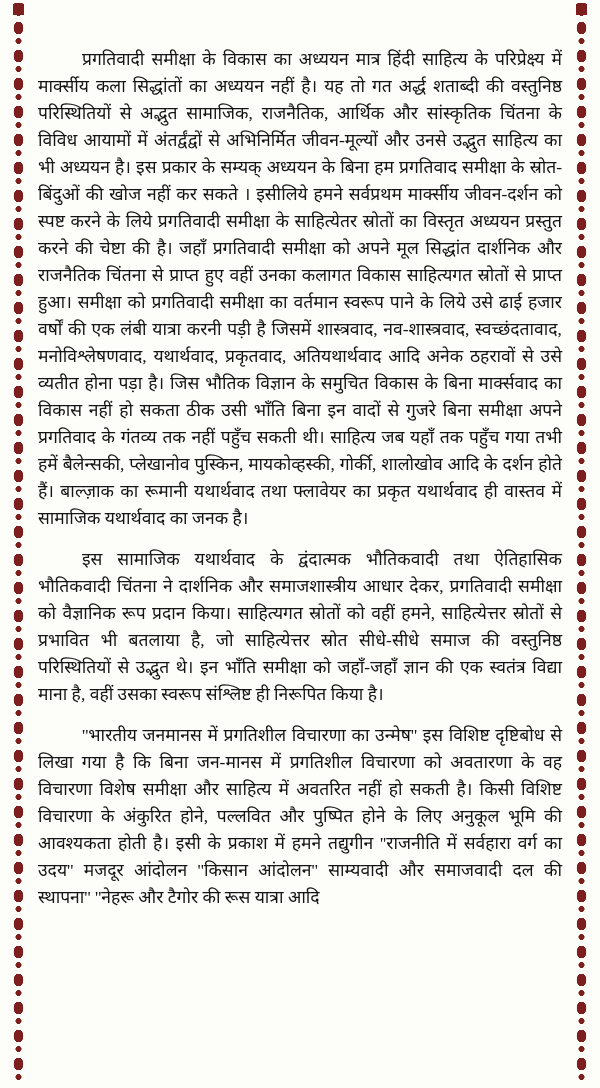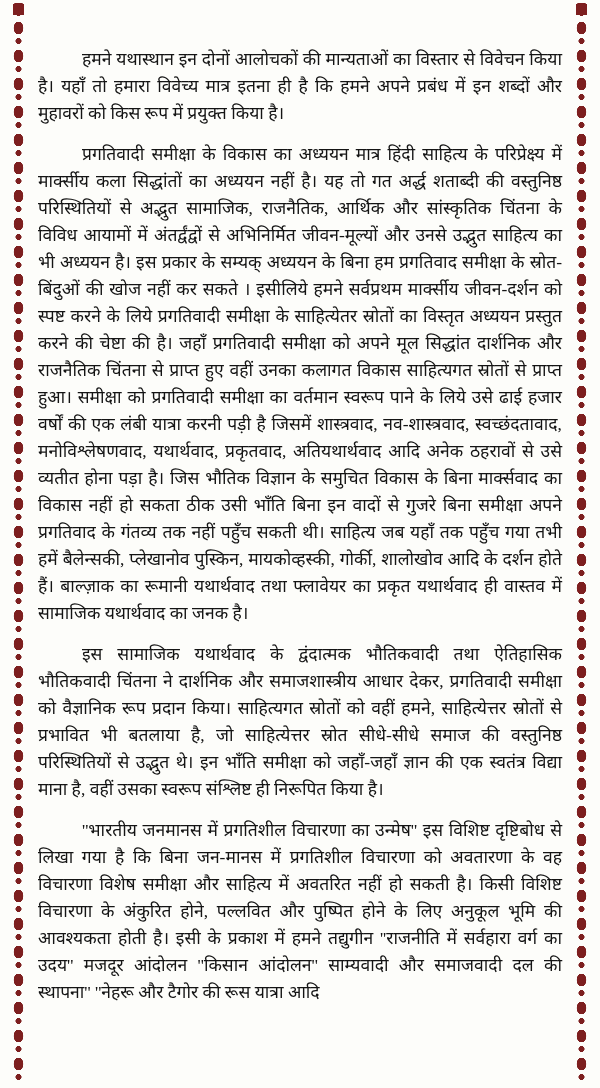--- a/index.html
+++ b/index.html
@@ -57,19 +57,18 @@
 
   <div class="strip strip-left">
     <div class="corner-square"></div>
   </div>
 
   <div class="strip strip-right">
     <div class="corner-square"></div>
   </div>
 
   <div class="content">
-    <p>हमने यथास्थान इन दोनों आलोचकों की मान्यताओं का विस्तार से विवेचन किया है। यहाँ तो हमारा विवेच्य मात्र इतना ही है कि हमने अपने प्रबंध में इन शब्दों और मुहावरों को किस रूप में प्रयुक्त किया है।</p>
     <p>प्रगतिवादी समीक्षा के विकास का अध्ययन मात्र हिंदी साहित्य के परिप्रेक्ष्य में मार्क्सीय कला सिद्धांतों का अध्ययन नहीं है। यह तो गत अर्द्ध शताब्दी की वस्तुनिष्ठ परिस्थितियों से अद्भुत सामाजिक, राजनैतिक, आर्थिक और सांस्कृतिक चिंतना के विविध आयामों में अंतर्द्वंद्वों से अभिनिर्मित जीवन-मूल्यों और उनसे उद्भुत साहित्य का भी अध्ययन है। इस प्रकार के सम्यक् अध्ययन के बिना हम प्रगतिवाद समीक्षा के स्रोत-बिंदुओं की खोज नहीं कर सकते । इसीलिये हमने सर्वप्रथम मार्क्सीय जीवन-दर्शन को स्पष्ट करने के लिये प्रगतिवादी समीक्षा के साहित्येतर स्रोतों का विस्तृत अध्ययन प्रस्तुत करने की चेष्टा की है। जहाँ प्रगतिवादी समीक्षा को अपने मूल सिद्धांत दार्शनिक और राजनैतिक चिंतना से प्राप्त हुए वहीं उनका कलागत विकास साहित्यगत स्रोतों से प्राप्त हुआ। समीक्षा को प्रगतिवादी समीक्षा का वर्तमान स्वरूप पाने के लिये उसे ढाई हजार वर्षों की एक लंबी यात्रा करनी पड़ी है जिसमें शास्त्रवाद, नव-शास्त्रवाद, स्वच्छंदतावाद, मनोविश्लेषणवाद, यथार्थवाद, प्रकृतवाद, अतियथार्थवाद आदि अनेक ठहरावों से उसे व्यतीत होना पड़ा है। जिस भौतिक विज्ञान के समुचित विकास के बिना मार्क्सवाद का विकास नहीं हो सकता ठीक उसी भाँति बिना इन वादों से गुजरे बिना समीक्षा अपने प्रगतिवाद के गंतव्य तक नहीं पहुँच सकती थी। साहित्य जब यहाँ तक पहुँच गया तभी हमें बैलेन्सकी, प्लेखानोव पुस्किन, मायकोव्हस्की, गोर्की, शालोखोव आदि के दर्शन होते हैं। बाल्ज़ाक का रूमानी यथार्थवाद तथा फ्लावेयर का प्रकृत यथार्थवाद ही वास्तव में सामाजिक यथार्थवाद का जनक है।</p>
     <p>इस सामाजिक यथार्थवाद के द्वंदात्मक भौतिकवादी तथा ऐतिहासिक भौतिकवादी चिंतना ने दार्शनिक और समाजशास्त्रीय आधार देकर, प्रगतिवादी समीक्षा को वैज्ञानिक रूप प्रदान किया। साहित्यगत स्रोतों को वहीं हमने, साहित्येत्तर स्रोतों से प्रभावित भी बतलाया है, जो साहित्येत्तर स्रोत सीधे-सीधे समाज की वस्तुनिष्ठ परिस्थितियों से उद्भुत थे। इन भाँति समीक्षा को जहाँ-जहाँ ज्ञान की एक स्वतंत्र विद्या माना है, वहीं उसका स्वरूप संश्लिष्ट ही निरूपित किया है।</p>
     <p>''भारतीय जनमानस में प्रगतिशील विचारणा का उन्मेष'' इस विशिष्ट दृष्टिबोध से लिखा गया है कि बिना जन-मानस में प्रगतिशील विचारणा को अवतारणा के वह विचारणा विशेष समीक्षा और साहित्य में अवतरित नहीं हो सकती है। किसी विशिष्ट विचारणा के अंकुरित होने, पल्लवित और पुष्पित होने के लिए अनुकूल भूमि की आवश्यकता होती है। इसी के प्रकाश में हमने तद्युगीन ''राजनीति में सर्वहारा वर्ग का उदय'' मजदूर आंदोलन ''किसान आंदोलन'' साम्यवादी और समाजवादी दल की स्थापना'' ''नेहरू और टैगोर की रूस यात्रा आदि</p>
   </div>
 
 </div>
 
 </body></html>

